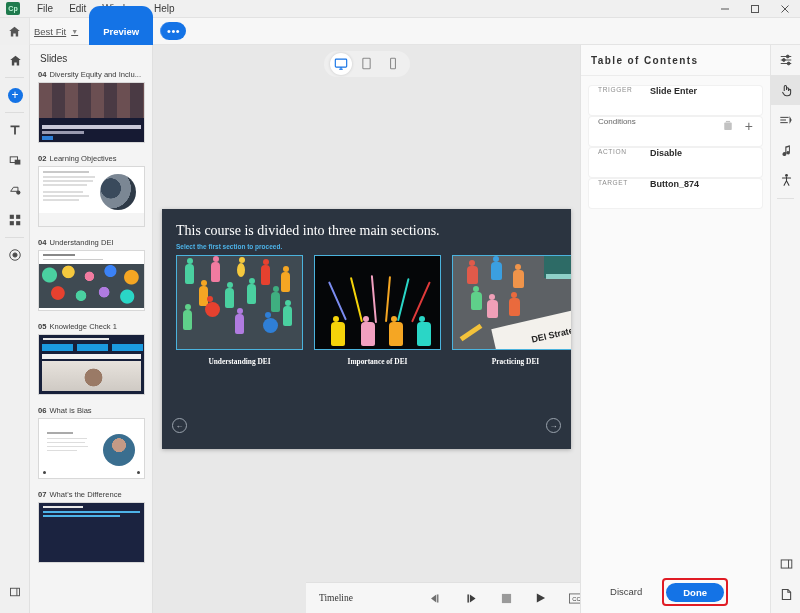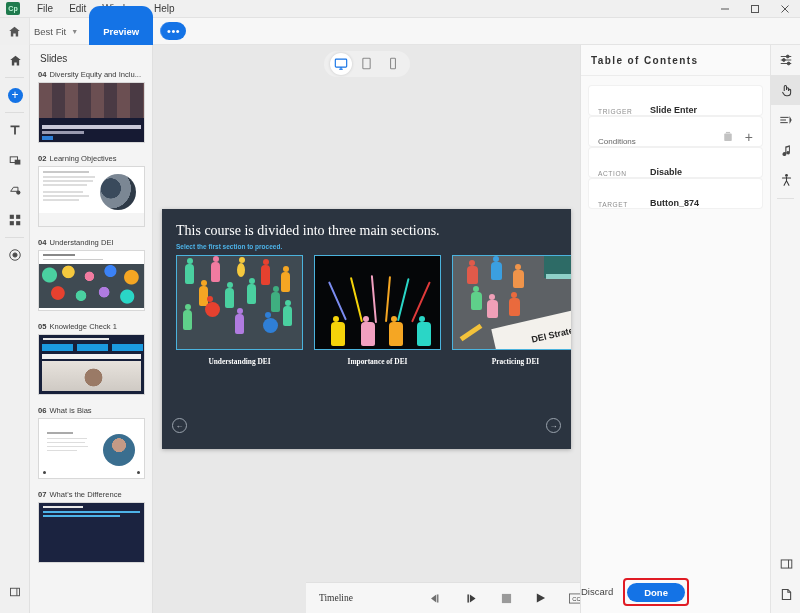--- a/index.html
+++ b/index.html
@@ -42,20 +42,21 @@
     width: 30px; height: 27px; display: flex; align-items: center; justify-content: center;
     border-right: 1px solid #e4e4e4; background: #efefef;
   }
   .doc-title {
     flex: 1; text-align: center; font-size: 10px; color: #4a4a4a; letter-spacing: .2px;
   }
   .hdr-right { display: flex; align-items: center; gap: 7px; padding-right: 8px; }
   .bestfit {
     display: flex; align-items: center; gap: 5px; font-size: 9.5px; color: #555;
     padding: 2px 4px;
+    text-decoration: underline;
   }
   .caret { font-size: 7px; color: #888; }
   .btn-preview {
     background: #1473e6; color: #fff; font-size: 9.5px; font-weight: bold;
     border-radius: 11px; padding: 20px 14px; border: none; cursor: pointer;
   }
   .btn-more {
     background: #1473e6; color: #fff; border-radius: 11px; width: 26px; height: 18px;
     display: flex; align-items: center; justify-content: center;
     font-size: 11px; letter-spacing: .5px; border-left: 1px solid #4b93ec; cursor: pointer;
@@ -152,31 +153,31 @@
     position: absolute; top: 45px; left: 580px; width: 190px; height: 568px;
     background: #fafafa; border-left: 1px solid #e2e2e2;
   }
   .rp-title {
     font-size: 10px; font-weight: bold; color: #333; letter-spacing: 1.4px;
     padding: 10px 0 9px 10px; border-bottom: 1px solid #ececec;
   }
   .rp-rows { padding: 10px 8px 0 8px; }
   .rp-row {
     background: #fff; border-radius: 3px; height: 29px; margin-bottom: 2px;
-    display: flex; align-items: flex-end; padding: 0 9px; box-shadow: 0 0 0 1px #f1f1f1;
+    display: flex; align-items: flex-start; padding: 0 9px; box-shadow: 0 0 0 1px #f1f1f1;
   }
   .rp-key { font-size: 6.6px; color: #8d8d8d; letter-spacing: .6px; width: 52px; }
   .rp-val { font-size: 9px; font-weight: bold; color: #2b2b2b; cursor: pointer; }
   .rp-key.mixed { font-size: 8px; color: #666; letter-spacing: 0; width: auto; flex: 1; }
   .rp-icons { display: flex; align-items: center; gap: 12px; color: #b9b9b9; }
   .rp-icons .plus { font-size: 14px; color: #6e6e6e; cursor: pointer; font-weight: 300; }
 
   .rp-footer {
     position: absolute; bottom: 0; left: 0; width: 190px; height: 43px;
-    display: flex; align-items: center; justify-content: flex-start; gap: 10px;
+    display: flex; align-items: center; justify-content: center; gap: 20px;
     padding-right: 14px; background: #fafafa;
   }
   .discard { font-size: 9.5px; color: #444; cursor: pointer; }
   .done-wrap { position: relative; padding: 4px; }
   .done-hl {
     position: absolute; inset: 0; border: 2px solid #e01b24; border-radius: 4px; pointer-events: none;
   }
   .btn-done {
     background: #1473e6; color: #fff; font-size: 9.5px; font-weight: bold;
     border-radius: 11px; padding: 4px 17px; border: none; cursor: pointer;

